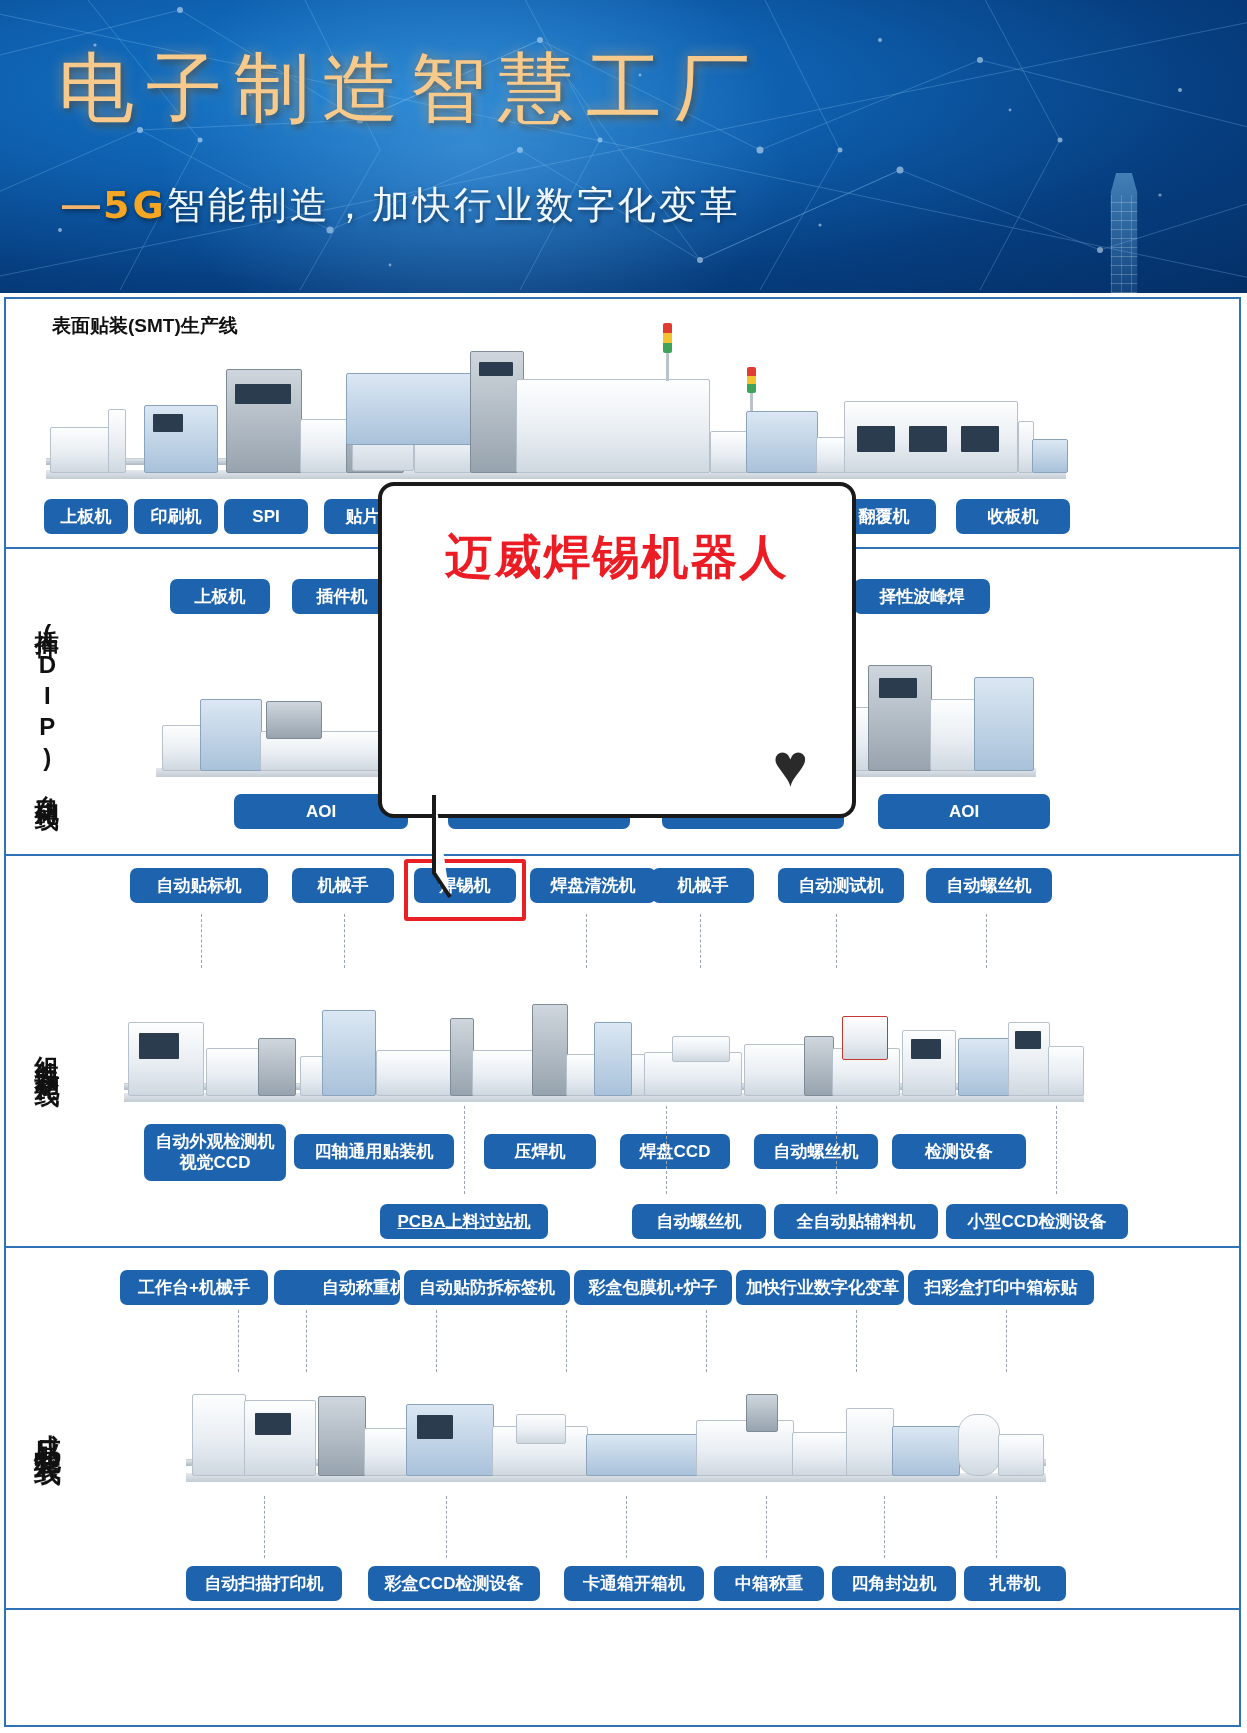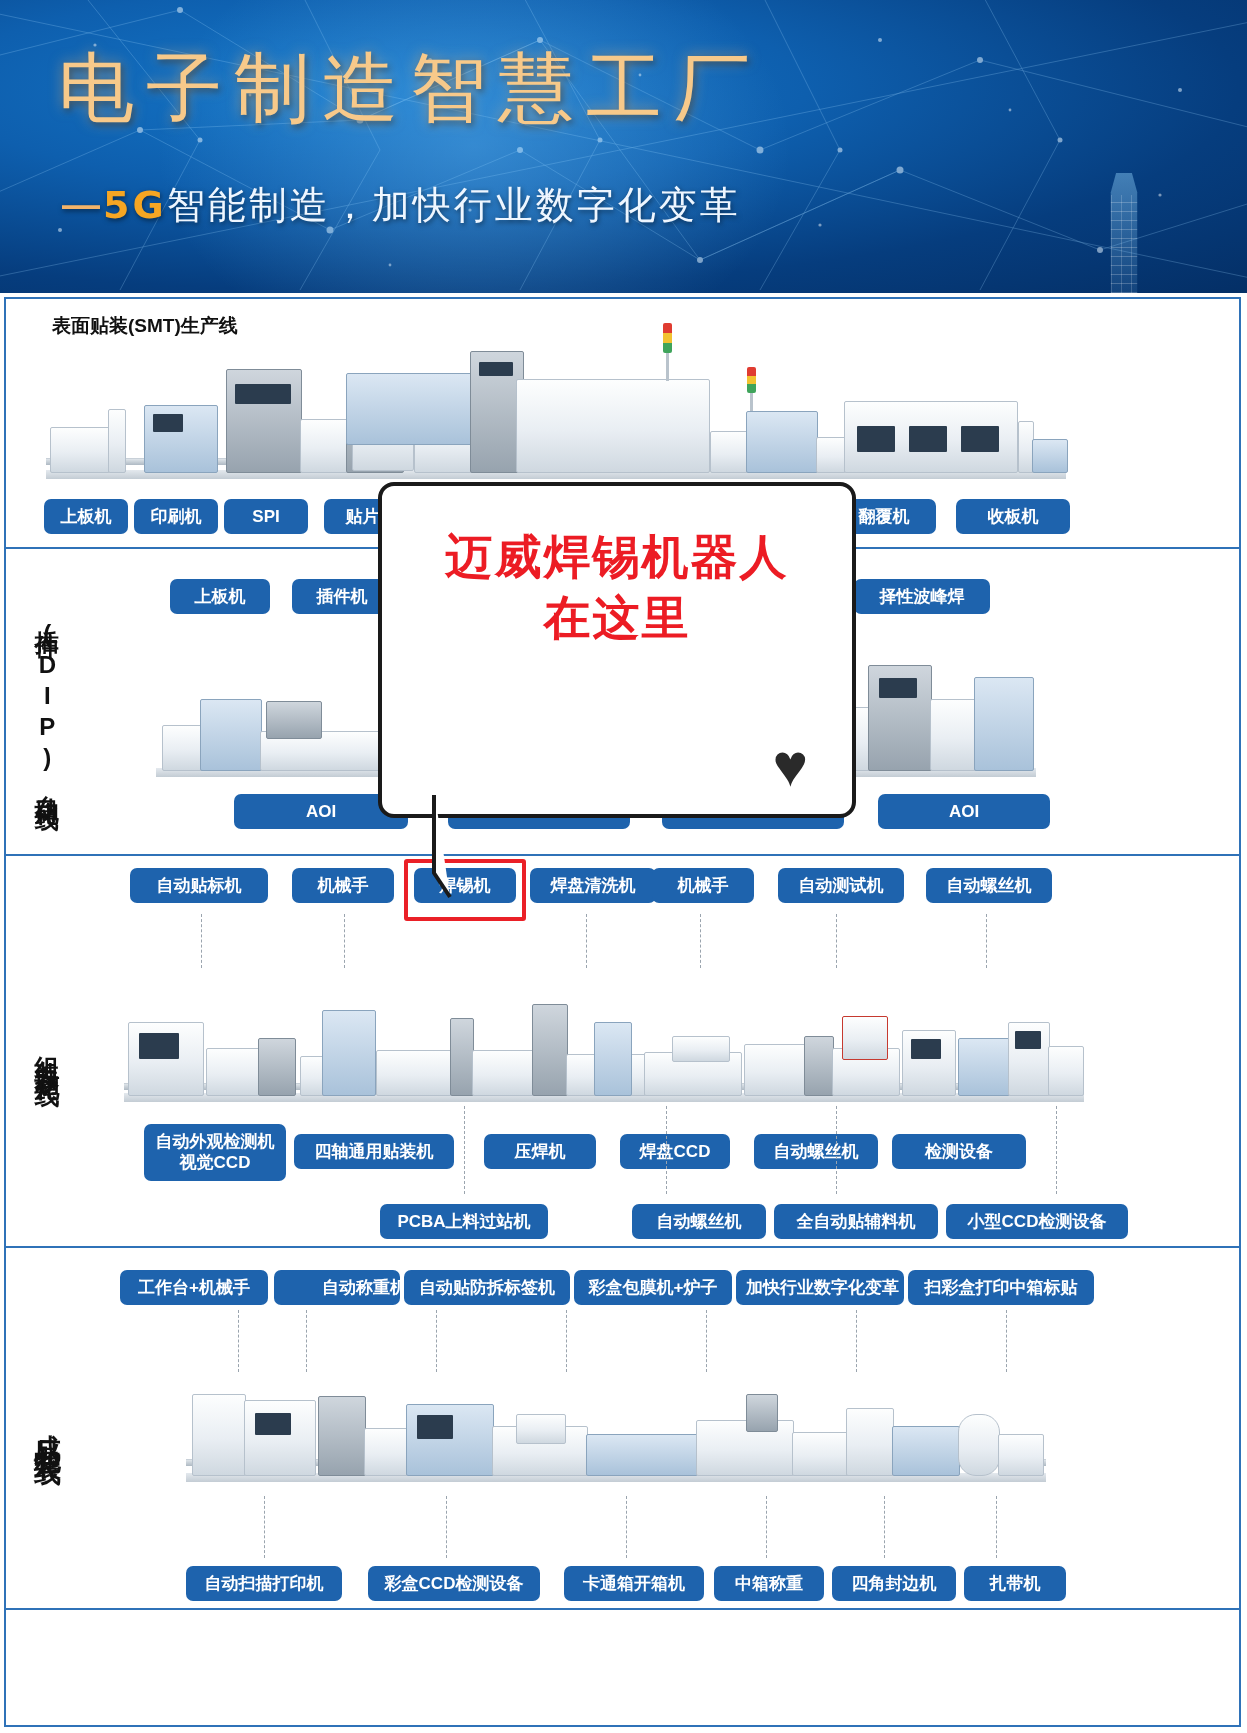--- a/index.html
+++ b/index.html
@@ -431,21 +431,21 @@
       <div class="tag" style="left:478px;top:278px;width:112px;">压焊机</div>
       <div class="tag" style="left:614px;top:278px;width:110px;">焊盘CCD</div>
       <div class="tag" style="left:748px;top:278px;width:124px;">自动螺丝机</div>
       <div class="tag" style="left:886px;top:278px;width:134px;">检测设备</div>
 
       <div class="leader" style="left:458px;top:250px;height:88px;"></div>
       <div class="leader" style="left:660px;top:250px;height:88px;"></div>
       <div class="leader" style="left:830px;top:250px;height:88px;"></div>
       <div class="leader" style="left:1050px;top:250px;height:88px;"></div>
 
-      <div class="tag" style="left:374px;top:348px;width:168px;">PCBA上料过站机</div>
+      <div class="tag" style="left:374px;top:348px;width:168px;text-decoration:underline;">PCBA上料过站机</div>
       <div class="tag" style="left:626px;top:348px;width:134px;">自动螺丝机</div>
       <div class="tag" style="left:768px;top:348px;width:164px;">全自动贴辅料机</div>
       <div class="tag" style="left:940px;top:348px;width:182px;">小型CCD检测设备</div>
     </div>
 
     <div class="section" style="height:362px;">
       <div class="sec-label" style="font-size:27px;letter-spacing:6px;">成品包装线</div>
 
       <div class="strip" style="left:180px;top:110px;width:860px;height:130px;">
         <div class="base" style="left:0;bottom:6px;width:860px;"></div>
@@ -501,18 +501,17 @@
       <div class="tag" style="left:958px;top:318px;width:102px;">扎带机</div>
     </div>
 
     <svg class="callout-tail" viewBox="0 0 120 140" style="left:372px;top:488px;">
       <path d="M56,2 L56,86 L72,110" fill="#ffffff" stroke="#1a1a1a" stroke-width="4" stroke-linejoin="round"></path>
       <path d="M30,4 L92,4" stroke="#ffffff" stroke-width="8"></path>
     </svg>
     <div class="callout">
       <div class="callout-text">
         <div>迈威焊锡机器人</div>
-        <div>在这里</div>
       </div>
       <div class="callout-heart">♥</div>
     </div>
   </div>
 </div>
 
 </body></html>

